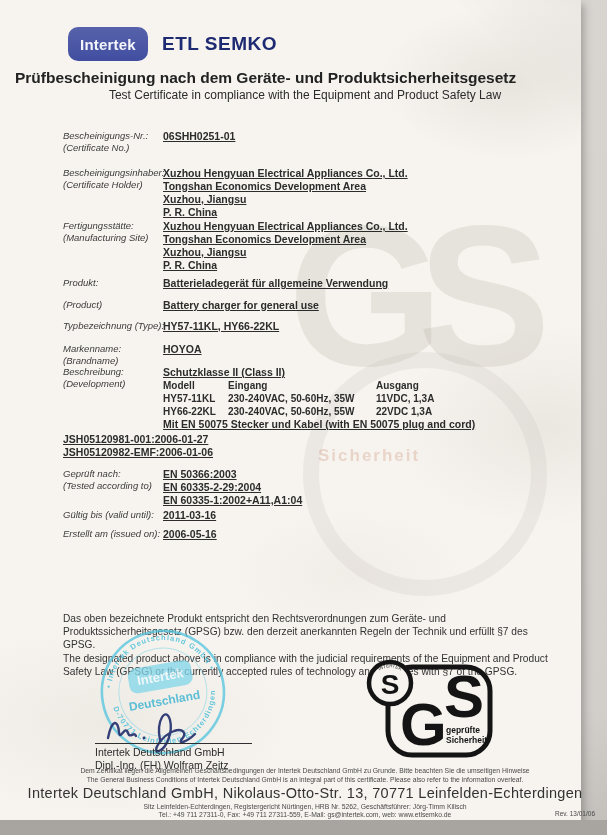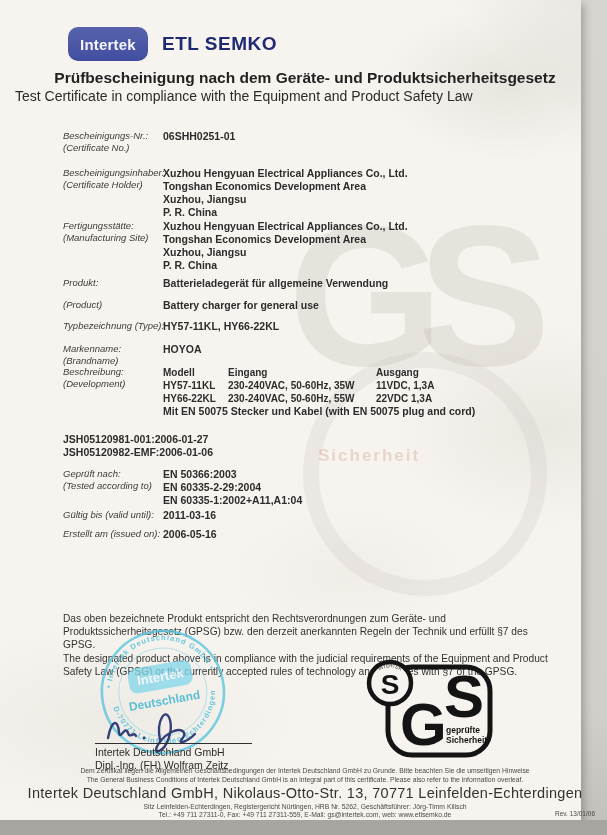--- a/index.html
+++ b/index.html
@@ -24,26 +24,26 @@
   .bottom-strip{position:absolute;left:0;top:820px;width:607px;height:15px;background:#a8a5a1;}
   .fold{position:absolute;right:0;top:0;width:150px;height:140px;background:linear-gradient(225deg, rgba(120,115,110,.10) 0%, transparent 45%);}
   
   .wm-gs{position:absolute;left:288px;top:196px;font-size:200px;line-height:200px;font-weight:bold;letter-spacing:-26px;color:rgba(182,177,168,.26);z-index:1;}
   .wm-circle{position:absolute;left:303px;top:352px;width:212px;height:212px;border:16px solid rgba(198,193,185,.22);border-radius:50%;z-index:1;}
   .wm-caption{position:absolute;left:318px;top:446px;font-size:17px;font-weight:bold;letter-spacing:2px;color:rgba(205,150,125,.33);z-index:1;}
   
   .logo-box{position:absolute;left:68px;top:27px;width:80px;height:34px;border-radius:10px;background:linear-gradient(180deg,#5762ab,#414ea0);display:flex;align-items:center;justify-content:center;z-index:2;}
   .logo-box span{color:#f4f5fb;font-size:15px;font-weight:600;letter-spacing:.2px;}
   .brand-text{position:absolute;left:162px;top:33px;font-size:19px;font-weight:bold;color:#1e2a72;letter-spacing:.5px;z-index:2;}
-  .title-de{position:absolute;left:15px;top:69px;width:580px;text-align:center;font-size:15.5px;font-weight:bold;color:#222;z-index:2;}
-  .title-en{position:absolute;left:15px;top:88px;width:580px;text-align:left;font-size:14px;color:#2b2b2b;z-index:2;}
+  .title-de{position:absolute;left:15px;top:69px;width:580px;text-align:left;font-size:15.5px;font-weight:bold;color:#222;z-index:2;}
+  .title-en{position:absolute;left:15px;top:88px;width:580px;text-align:center;font-size:12px;color:#2b2b2b;z-index:2;}
   
   .row{position:absolute;left:63px;display:flex;z-index:2;}
   .lbl{width:100px;flex-shrink:0;font-style:italic;font-size:9.5px;line-height:12px;color:#3c3c3c;white-space:nowrap;}
-  .val{font-size:10.5px;line-height:13px;font-weight:bold;color:#2c2c2c;}
+  .val{font-size:10.5px;line-height:13px;font-weight:bold;color:#2c2c2c;text-decoration:underline;}
   .val div{white-space:nowrap;}
   .desc-table{display:grid;grid-template-columns:57px 140px auto;column-gap:8px;font-size:10px;line-height:13px;font-weight:bold;color:#2c2c2c;}
   .desc-table span{white-space:nowrap;}
   
   .para{position:absolute;left:63px;top:612px;width:486px;font-size:10.2px;line-height:13.2px;color:#333;z-index:2;}
   
   .stamp{position:absolute;left:88px;top:620px;z-index:3;transform:rotate(-10deg);opacity:.85;}
   
   .sig{position:absolute;left:98px;top:698px;z-index:4;}
   .sig-line{position:absolute;left:95px;top:743px;width:157px;border-top:1.6px solid #2f2f2f;z-index:4;}
@@ -131,20 +131,21 @@
       </div>
       <div class="val">HOYOA</div>
     </div>
 
     <div class="row" style="top:366px">
       <div class="lbl">
         <div>Beschreibung:</div>
         <div>(Development)</div>
       </div>
       <div>
+        <div class="val">Schutzklasse II (Class II)</div>
         <div class="desc-table">
           <span>Modell</span>
           <span>Eingang</span>
           <span>Ausgang</span>
           <span>HY57-11KL</span>
           <span>230-240VAC, 50-60Hz, 35W</span>
           <span>11VDC, 1,3A</span>
           <span>HY66-22KL</span>
           <span>230-240VAC, 50-60Hz, 55W</span>
           <span>22VDC 1,3A</span>

